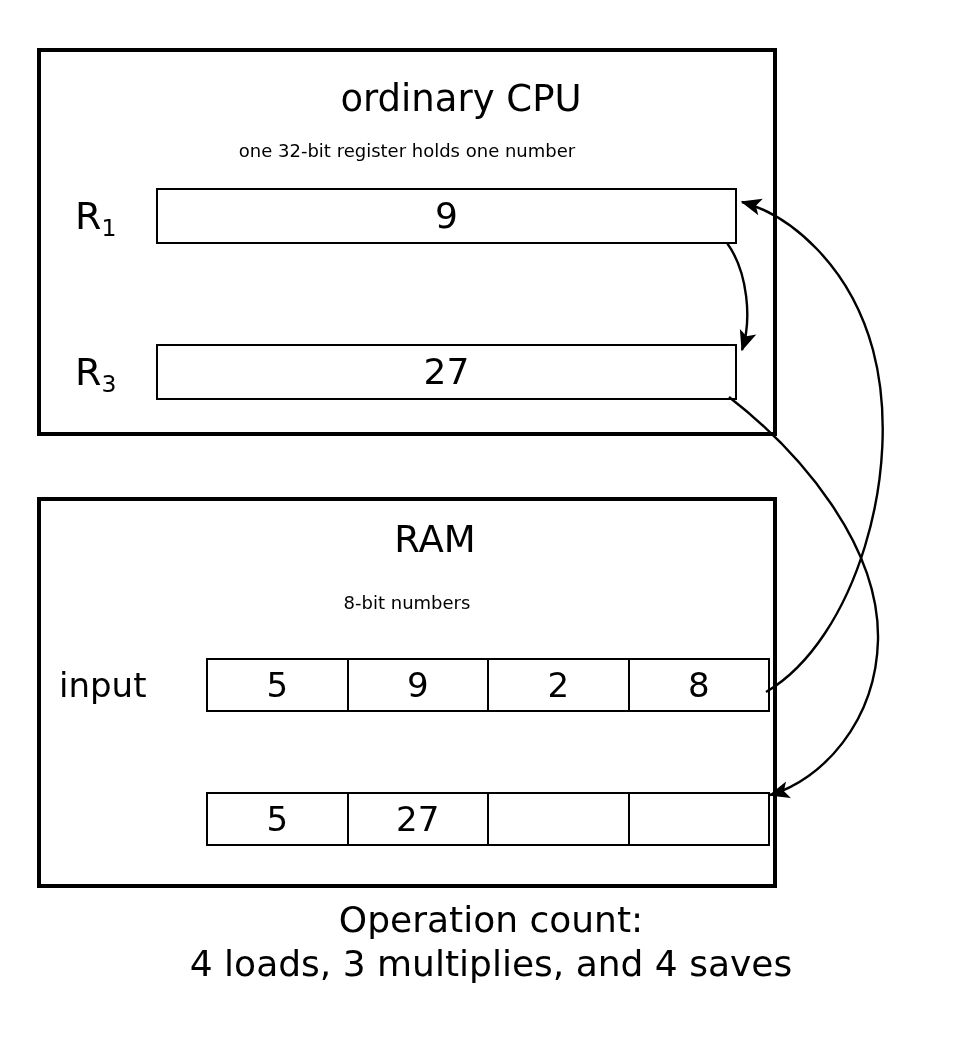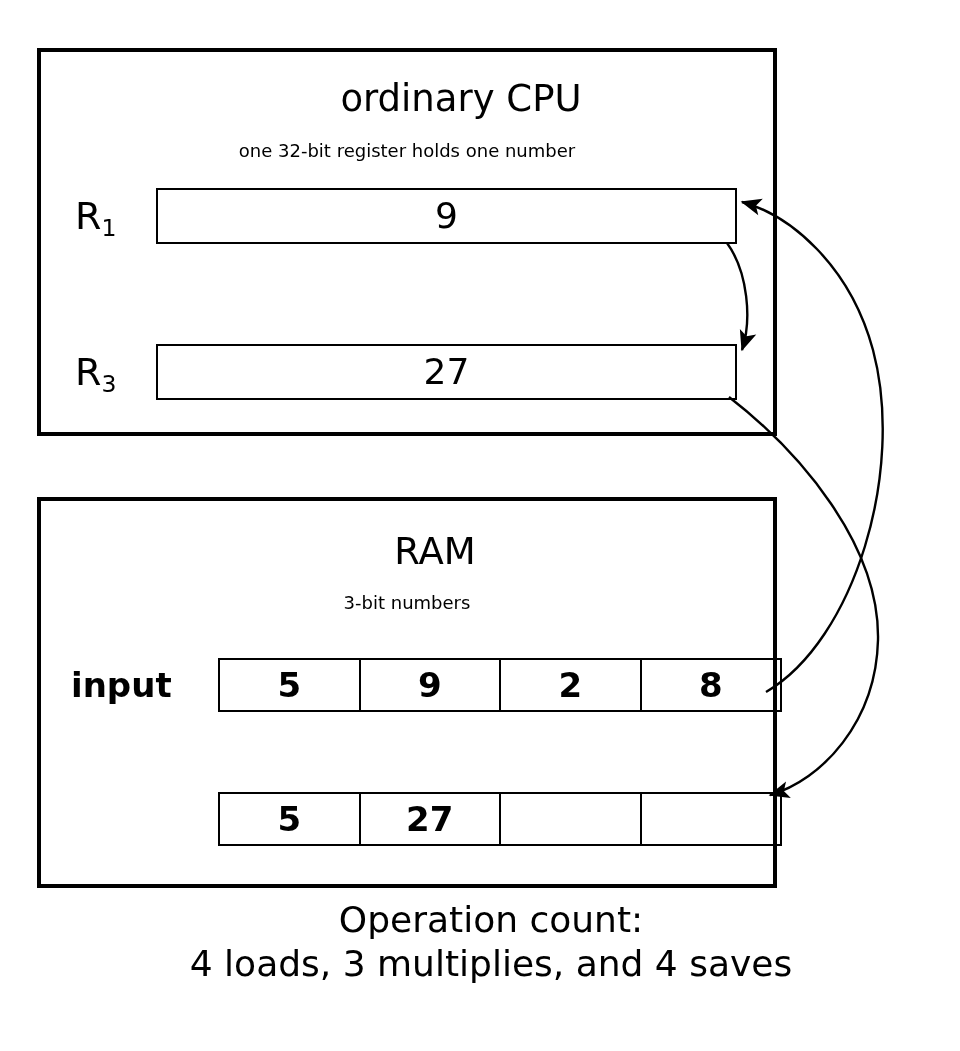--- a/index.html
+++ b/index.html
@@ -41,21 +41,21 @@
   .panel-subtitle {
     position: absolute;
     text-align: center;
     font-size: 18px;
     line-height: 1;
     white-space: nowrap;
   }
 
   #cpu-title    { left: 0; top: 28px;  width: 840px; }
   #cpu-subtitle { left: 0; top: 90px;  width: 732px; }
-  #ram-title    { left: 0; top: 32px;  width: 788px; }
+  #ram-title    { left: 0; top: 20px;  width: 788px; }
   #ram-subtitle { left: 0; top: 93px;  width: 732px; }
 
   
   .reg-row {
     position: absolute;
     left: 0;
     width: 732px;
     height: 56px;
   }
   .reg-label {
@@ -84,24 +84,23 @@
     border: 2px solid #000;
     box-sizing: border-box;
     font-size: 36px;
     line-height: 52px;
     text-align: center;
   }
 
   
   .ram-row {
     position: absolute;
-    left: 16px;
+    left: 4px;
     width: 732px;
     height: 60px;
-    font-weight: bold;
   }
   .ram-label {
     position: absolute;
     left: 14px;
     top: 0;
     width: 145px;
     text-align: left;
     font-size: 34px;
     line-height: 54px;
     white-space: nowrap;
@@ -172,21 +171,21 @@
         <span>R</span><sub>3</sub>
       </div>
       <div class="reg-box">27</div>
     </div>
   </div>
 
   <div class="panel" id="ram-panel">
 
     <div class="panel-title" id="ram-title">RAM</div>
 
-    <div class="panel-subtitle" id="ram-subtitle">3-bit numbers</div>
+    <div class="panel-subtitle" id="ram-subtitle">8-bit numbers</div>
 
     <div class="ram-row" style="top:157px;">
       <div class="ram-label">input</div>
       <div class="ram-cells">
         <div class="ram-cell">5</div>
         <div class="ram-cell">9</div>
         <div class="ram-cell">2</div>
         <div class="ram-cell">8</div>
       </div>
     </div>

